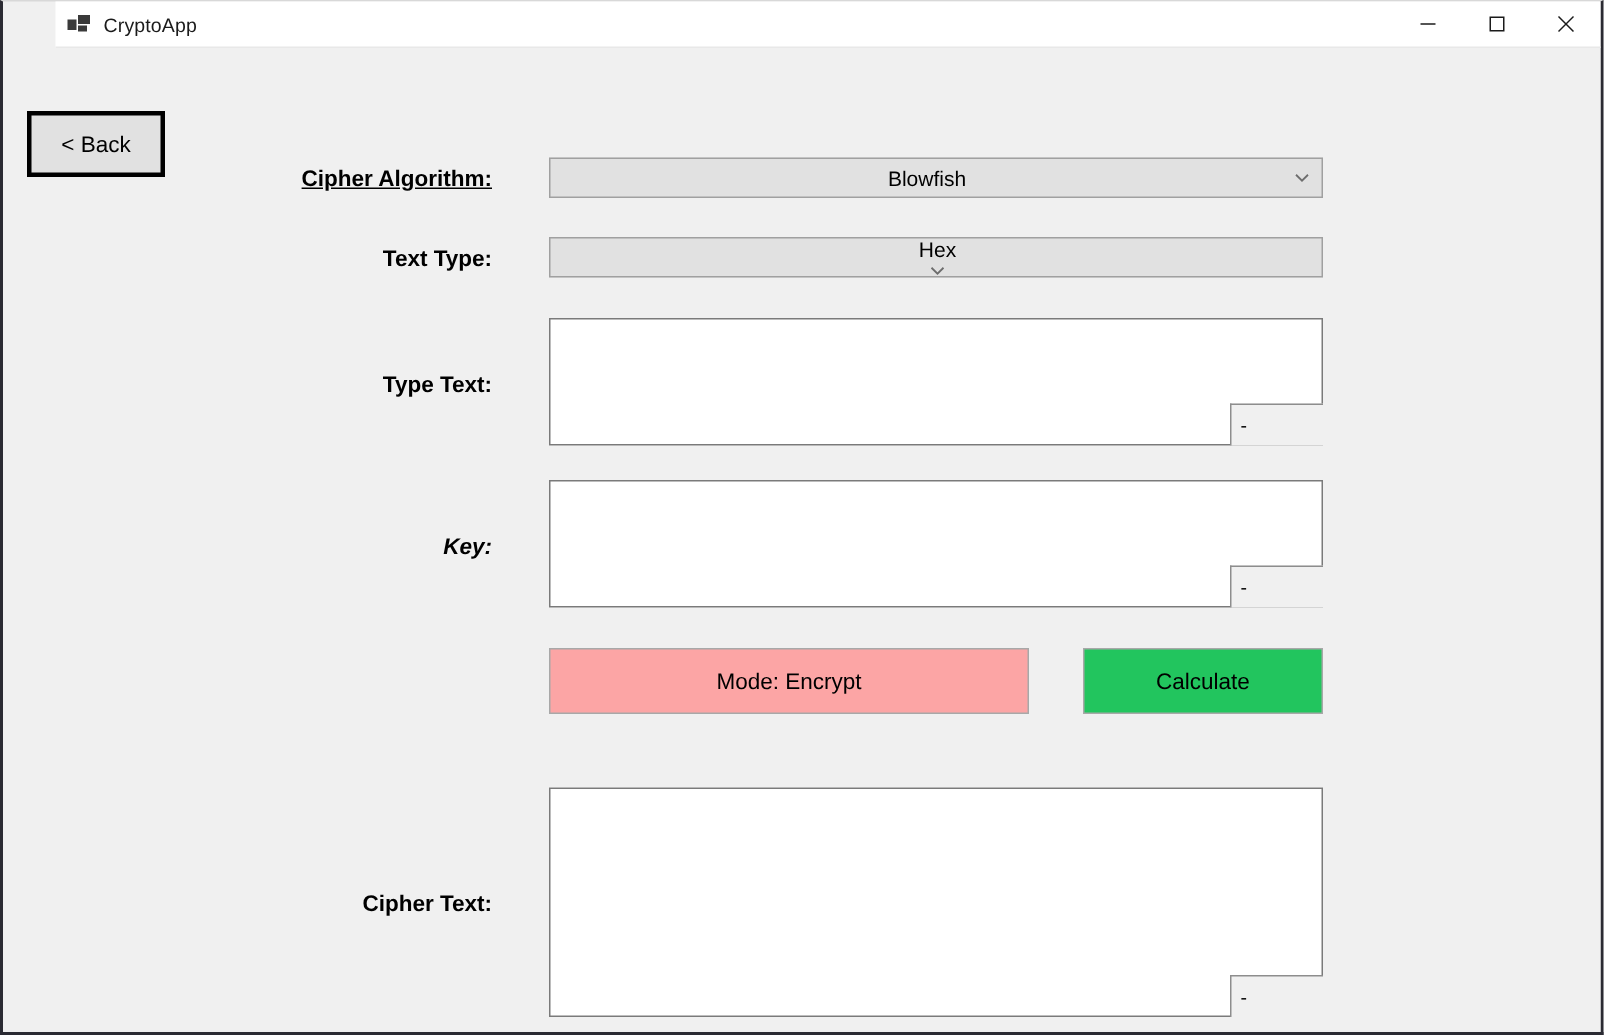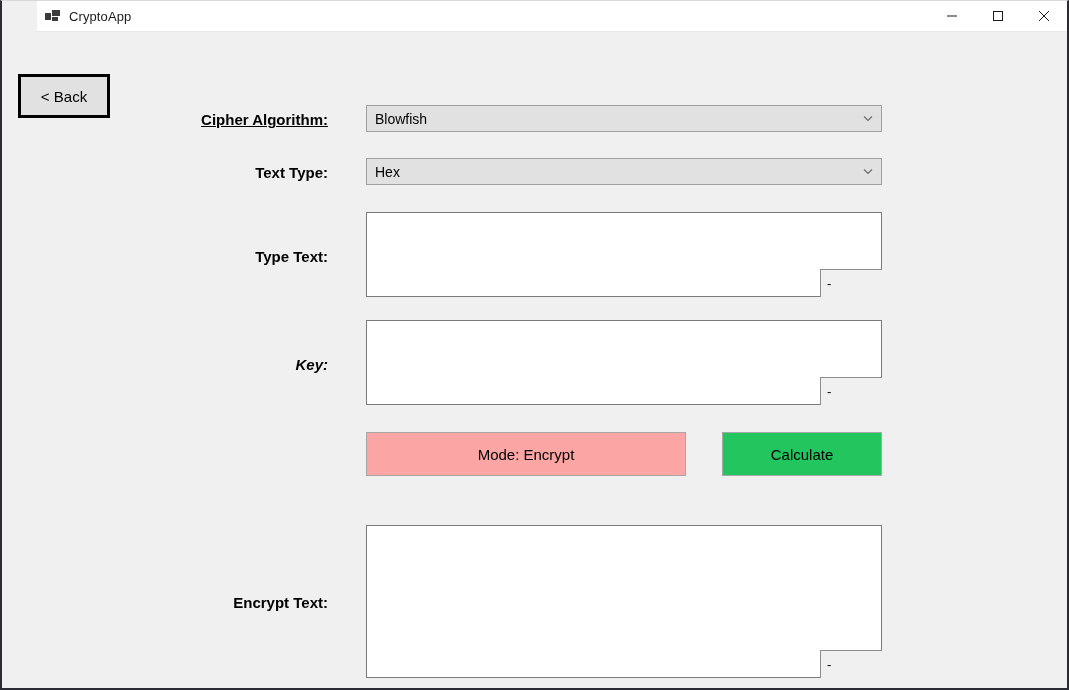--- a/index.html
+++ b/index.html
@@ -131,20 +131,21 @@
     position: absolute;
     left: 364px;
     width: 516px;
     height: 27px;
     box-sizing: border-box;
     background: #e1e1e1;
     border: 1px solid #a0a0a0;
     display: flex;
     align-items: center;
     padding: 0 6px 0 8px;
+    text-align: center;
   }
   .combo .combo-value {
     flex: 1;
     font-size: 14px;
     color: #000000;
     line-height: 1;
   }
   .combo .chev {
     width: 14px;
     display: flex;
@@ -248,21 +249,21 @@
     <div class="combo" style="top:73px;">
       <span class="combo-value">Blowfish</span>
       <span class="chev">
         <svg width="10" height="7" viewBox="0 0 10 7">
             <polyline points="1,1.5 5,5.5 9,1.5" fill="none" stroke="#6d6d6d" stroke-width="1.2"></polyline>
           </svg>
       </span>
     </div>
 
     <div class="label" style="top:132px;">Text Type:</div>
-    <div class="combo" style="top:126px;">
+    <div class="combo" style="top:126px;flex-direction:column;">
       <span class="combo-value">Hex</span>
       <span class="chev">
         <svg width="10" height="7" viewBox="0 0 10 7">
             <polyline points="1,1.5 5,5.5 9,1.5" fill="none" stroke="#6d6d6d" stroke-width="1.2"></polyline>
           </svg>
       </span>
     </div>
 
     <div class="label" style="top:216px;">Type Text:</div>
     <div class="textbox-wrap" style="top:180px; height:85px;">
@@ -270,19 +271,19 @@
     </div>
 
     <div class="label" style="top:324px;font-style:italic;">Key:</div>
     <div class="textbox-wrap" style="top:288px; height:85px;">
       <div class="counter">-</div>
     </div>
 
     <button class="btn btn-mode">Mode: Encrypt</button>
     <button class="btn btn-calc">Calculate</button>
 
-    <div class="label" style="top:562px;">Encrypt Text:</div>
+    <div class="label" style="top:562px;">Cipher Text:</div>
     <div class="textbox-wrap" style="top:493px; height:153px;">
       <div class="counter">-</div>
     </div>
 
   </div>
 </div>
 
 </body></html>

